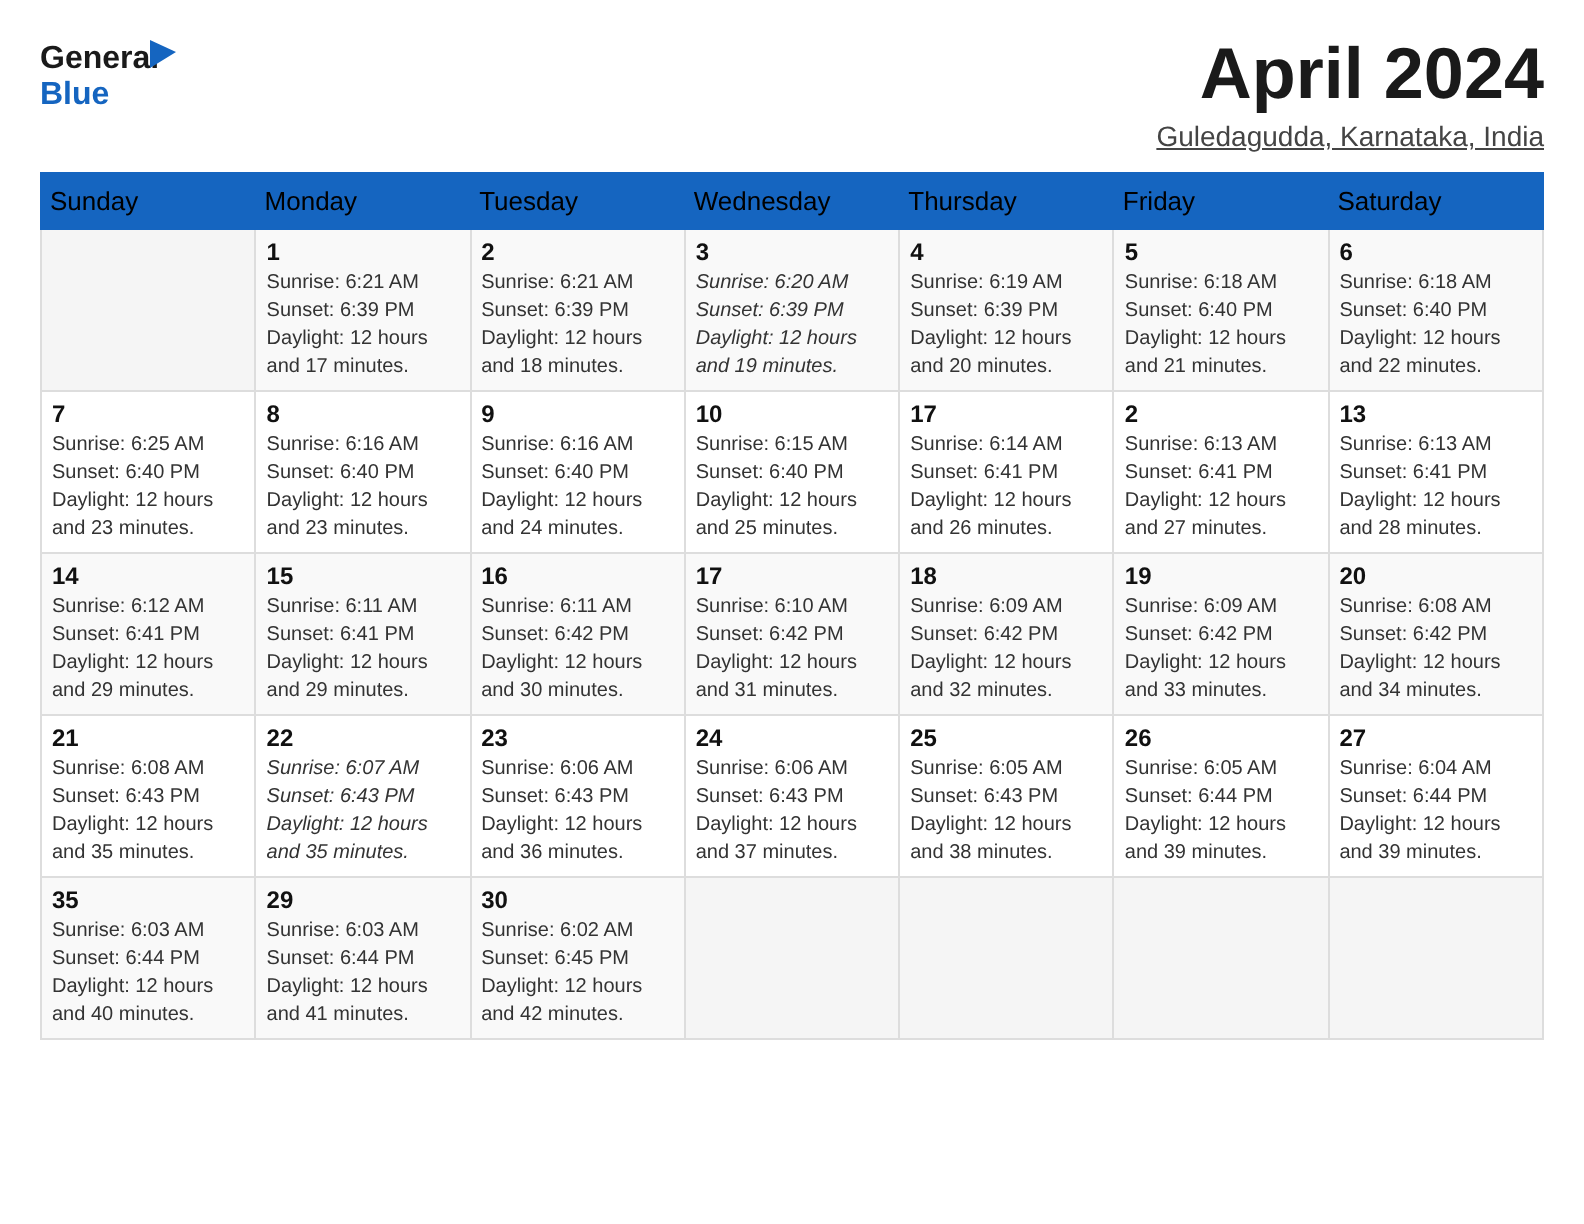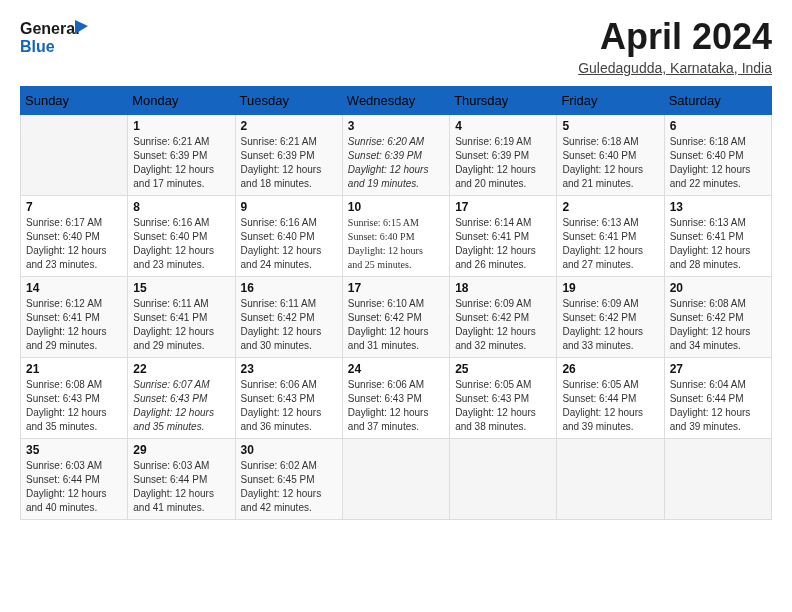--- a/index.html
+++ b/index.html
@@ -148,42 +148,42 @@
           <div class="day-number">6</div>
           <div class="day-info" style="white-space: pre-line;">Sunrise: 6:18 AM
 Sunset: 6:40 PM
 Daylight: 12 hours
 and 22 minutes.</div>
         </td>
       </tr>
       <tr>
         <td>
           <div class="day-number">7</div>
-          <div class="day-info" style="white-space: pre-line;">Sunrise: 6:17 AM
+          <div class="day-info" style="white-space: pre-line;">Sunrise: 6:25 AM
 Sunset: 6:40 PM
 Daylight: 12 hours
 and 23 minutes.</div>
         </td>
         <td>
           <div class="day-number">8</div>
           <div class="day-info" style="white-space: pre-line;">Sunrise: 6:16 AM
 Sunset: 6:40 PM
 Daylight: 12 hours
 and 23 minutes.</div>
         </td>
         <td>
           <div class="day-number">9</div>
           <div class="day-info" style="white-space: pre-line;">Sunrise: 6:16 AM
 Sunset: 6:40 PM
 Daylight: 12 hours
 and 24 minutes.</div>
         </td>
         <td>
           <div class="day-number">10</div>
-          <div class="day-info" style="white-space: pre-line; font-family: Liberation Serif, serif;">Sunrise: 6:15 AM
+          <div class="day-info" style="white-space: pre-line;">Sunrise: 6:15 AM
 Sunset: 6:40 PM
 Daylight: 12 hours
 and 25 minutes.</div>
         </td>
         <td>
           <div class="day-number">17</div>
           <div class="day-info" style="white-space: pre-line;">Sunrise: 6:14 AM
 Sunset: 6:41 PM
 Daylight: 12 hours
 and 26 minutes.</div>

